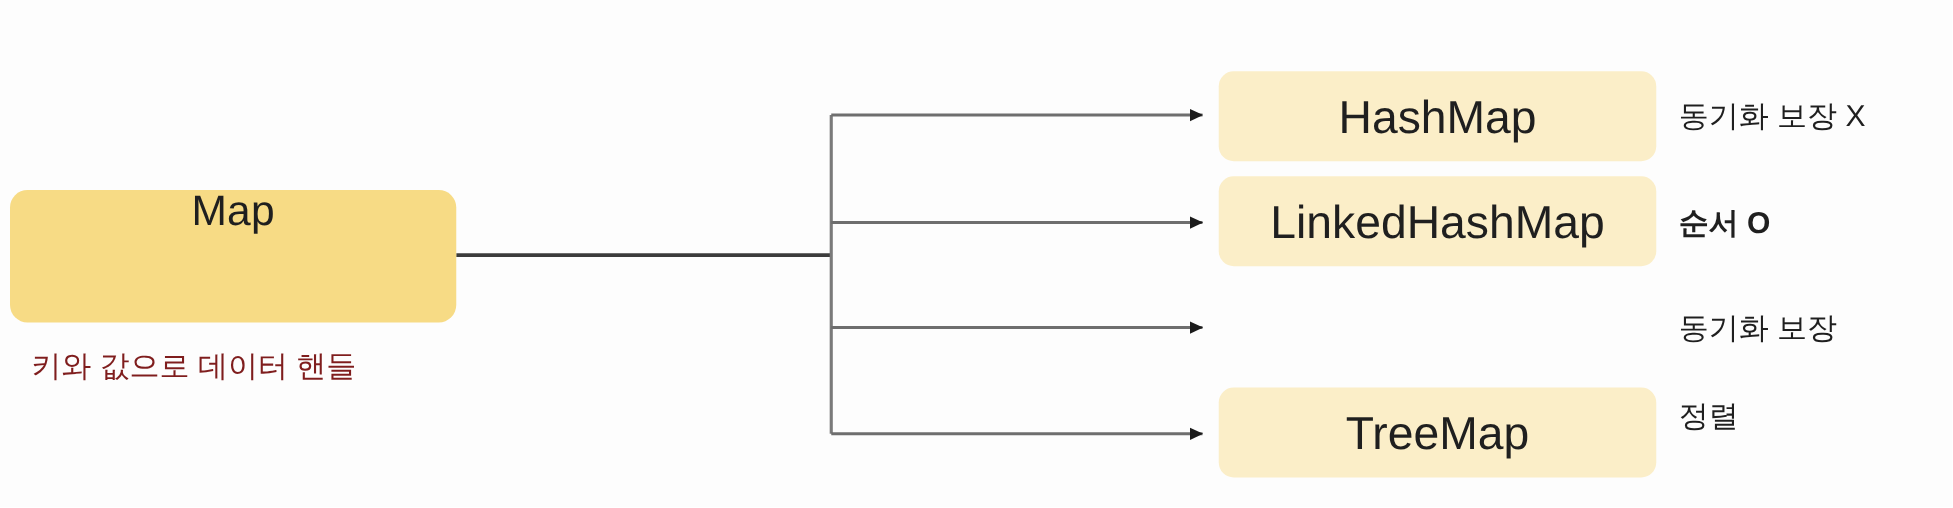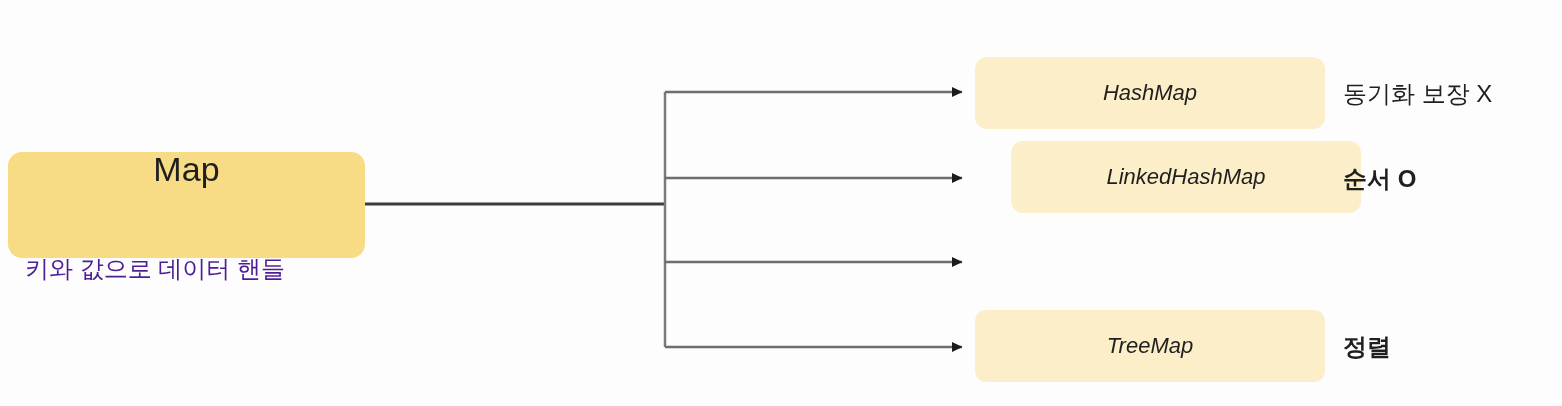--- a/index.html
+++ b/index.html
@@ -42,65 +42,64 @@
   }
   .root-label {
     font-size: 34px;
     color: #1f1f1f;
     letter-spacing: 0.2px;
     line-height: 1;
   }
   .root-caption {
     position: absolute;
     left: 25px;
-    top: 255px;
+    top: 280px;
     font-size: 24px;
-    color: #4c1d95;
+    color: #7f1d1d;
     white-space: nowrap;
     line-height: 1.2;
   }
 
   
   .child-node {
     position: absolute;
     left: 975px;
     width: 350px;
     height: 72px;
     background: #fbeec8;
     border-radius: 12px;
     display: flex;
     align-items: center;
     justify-content: center;
     box-sizing: border-box;
   }
   .child-label {
-    font-size: 22px;
+    font-size: 37px;
     color: #1f1f1f;
     line-height: 1;
     white-space: nowrap;
-    font-style: italic;
   }
   .child-note {
     position: absolute;
     left: 1343px;
     font-size: 24px;
     color: #1f1f1f;
     white-space: nowrap;
     line-height: 1;
   }
 
   .row0 { top: 57px; }
-  .row1 { top: 141px; margin-left: 36px; }
+  .row1 { top: 141px; }
   .row2 { top: 226px; }
-  .row3 { top: 310px; border-radius: 11px; }
+  .row3 { top: 310px; }
 
   .note0 { top: 82px; }
   .note1 { top: 167px; font-weight: bold; }
   .note2 { top: 251px; }
-  .note3 { top: 335px; font-weight: bold; }
+  .note3 { top: 322px; }
 </style>
 </head>
 <body>
 
 <div id="canvas">
 
   <svg id="wires" viewBox="0 0 1562 406" width="1562" height="406" aria-hidden="true">
     <defs>
       <marker id="arrow" markerWidth="11" markerHeight="11" refX="10" refY="5.5" orient="auto" markerUnits="userSpaceOnUse">
         <path d="M0,0.6 L10.5,5.5 L0,10.4 Z" fill="#1b1b1b"></path>
@@ -125,19 +124,20 @@
   <div class="child-node row0">
     <span class="child-label">HashMap</span>
   </div>
   <div class="child-note note0">동기화 보장 X</div>
 
   <div class="child-node row1">
     <span class="child-label">LinkedHashMap</span>
   </div>
   <div class="child-note note1">순서 O</div>
 
+  <div class="child-note note2">동기화 보장</div>
 
   <div class="child-node row3">
     <span class="child-label">TreeMap</span>
   </div>
   <div class="child-note note3">정렬</div>
 
 </div>
 
 </body></html>

